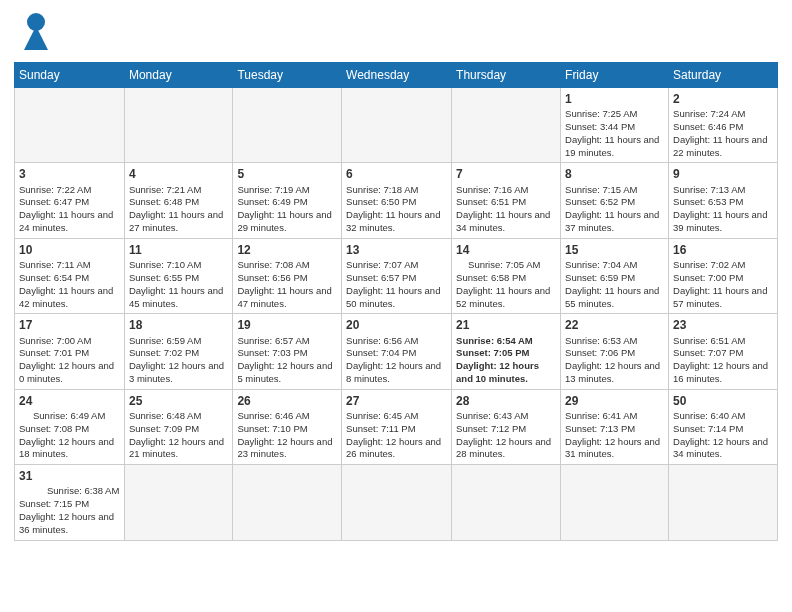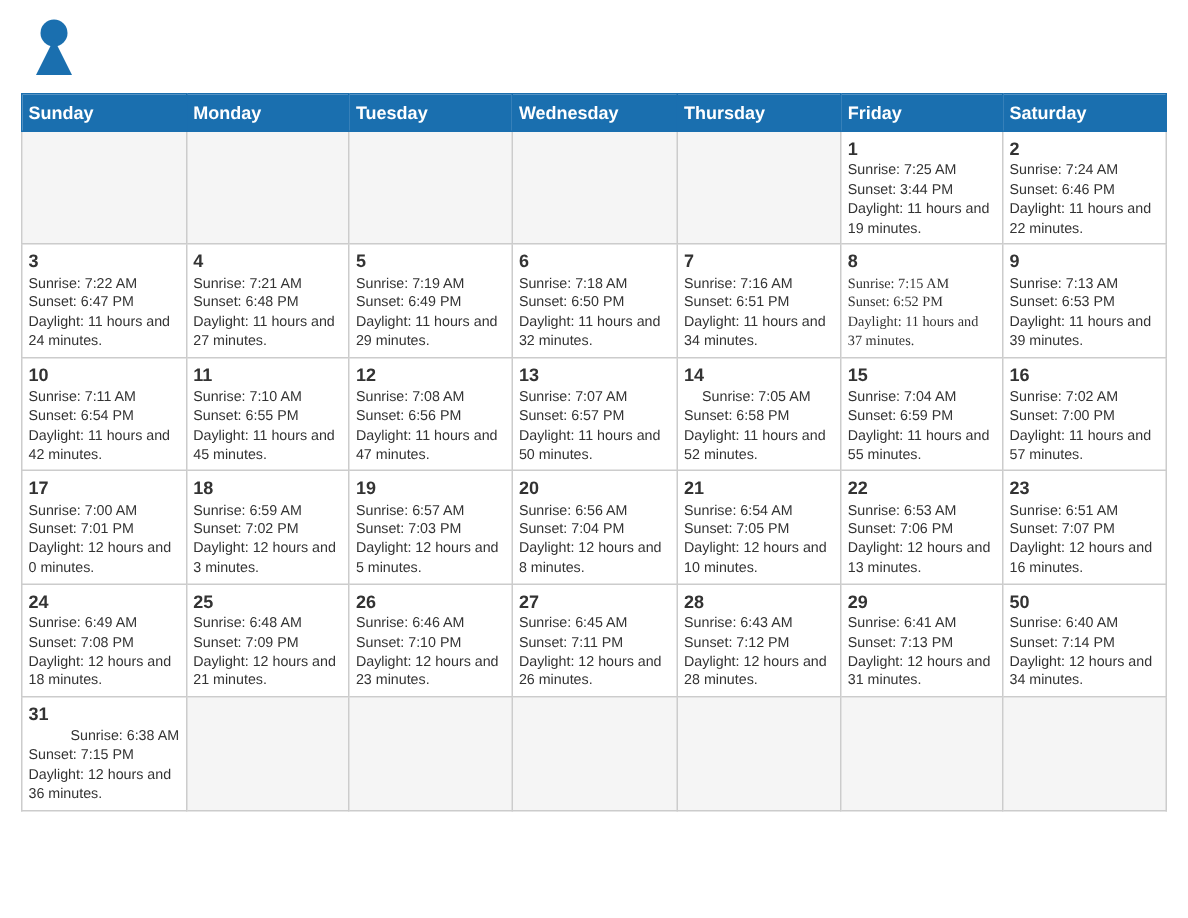--- a/index.html
+++ b/index.html
@@ -47,21 +47,21 @@
       width: 100%;
       border-collapse: collapse;
       font-size: 10px;
     }
     .calendar thead tr th {
       background: #1a6faf;
       color: #fff;
       padding: 5px 4px;
       text-align: left;
       font-size: 12px;
-      font-weight: bold;
+      font-weight: normal;
       border: 1px solid #1a6faf;
     }
     .calendar tbody tr td {
       border: 1px solid #ccc;
       vertical-align: top;
       padding: 3px 4px;
       width: 113px;
       height: 74px;
       background: #fff;
       color: #333;
@@ -140,21 +140,21 @@
 Daylight: 11 hours and 27 minutes.</span></td>
           <td><span class="cell-day">5</span><span style="white-space: pre-line;">Sunrise: 7:19 AM
 Sunset: 6:49 PM
 Daylight: 11 hours and 29 minutes.</span></td>
           <td><span class="cell-day">6</span><span style="white-space: pre-line;">Sunrise: 7:18 AM
 Sunset: 6:50 PM
 Daylight: 11 hours and 32 minutes.</span></td>
           <td><span class="cell-day">7</span><span style="white-space: pre-line;">Sunrise: 7:16 AM
 Sunset: 6:51 PM
 Daylight: 11 hours and 34 minutes.</span></td>
-          <td><span class="cell-day">8</span><span style="white-space: pre-line; font-family: Liberation Serif, serif;">Sunrise: 7:15 AM
+          <td><span class="cell-day">8</span><span style="white-space: pre-line;">Sunrise: 7:15 AM
 Sunset: 6:52 PM
 Daylight: 11 hours and 37 minutes.</span></td>
           <td><span class="cell-day">9</span><span style="white-space: pre-line;">Sunrise: 7:13 AM
 Sunset: 6:53 PM
 Daylight: 11 hours and 39 minutes.</span></td>
         </tr>
         <tr>
           <td><span class="cell-day">10</span><span style="white-space: pre-line;">Sunrise: 7:11 AM
 Sunset: 6:54 PM
 Daylight: 11 hours and 42 minutes.</span></td>
@@ -183,32 +183,32 @@
 Daylight: 12 hours and 0 minutes.</span></td>
           <td><span class="cell-day">18</span><span style="white-space: pre-line;">Sunrise: 6:59 AM
 Sunset: 7:02 PM
 Daylight: 12 hours and 3 minutes.</span></td>
           <td><span class="cell-day">19</span><span style="white-space: pre-line;">Sunrise: 6:57 AM
 Sunset: 7:03 PM
 Daylight: 12 hours and 5 minutes.</span></td>
           <td><span class="cell-day">20</span><span style="white-space: pre-line;">Sunrise: 6:56 AM
 Sunset: 7:04 PM
 Daylight: 12 hours and 8 minutes.</span></td>
-          <td><span class="cell-day">21</span><span style="white-space: pre-line;">Sunrise: 6:54 AM
+          <td><span class="cell-day">21</span><span style="white-space: pre-line; font-weight: bold;">Sunrise: 6:54 AM
 Sunset: 7:05 PM
 Daylight: 12 hours and 10 minutes.</span></td>
           <td><span class="cell-day">22</span><span style="white-space: pre-line;">Sunrise: 6:53 AM
 Sunset: 7:06 PM
 Daylight: 12 hours and 13 minutes.</span></td>
           <td><span class="cell-day">23</span><span style="white-space: pre-line;">Sunrise: 6:51 AM
 Sunset: 7:07 PM
 Daylight: 12 hours and 16 minutes.</span></td>
         </tr>
         <tr>
-          <td><span class="cell-day">24</span><span style="white-space: pre-line;">Sunrise: 6:49 AM
+          <td><span class="cell-day">24</span><span style="white-space: pre-line; margin-left: 14px;">Sunrise: 6:49 AM
 Sunset: 7:08 PM
 Daylight: 12 hours and 18 minutes.</span></td>
           <td><span class="cell-day">25</span><span style="white-space: pre-line;">Sunrise: 6:48 AM
 Sunset: 7:09 PM
 Daylight: 12 hours and 21 minutes.</span></td>
           <td><span class="cell-day">26</span><span style="white-space: pre-line;">Sunrise: 6:46 AM
 Sunset: 7:10 PM
 Daylight: 12 hours and 23 minutes.</span></td>
           <td><span class="cell-day">27</span><span style="white-space: pre-line;">Sunrise: 6:45 AM
 Sunset: 7:11 PM

